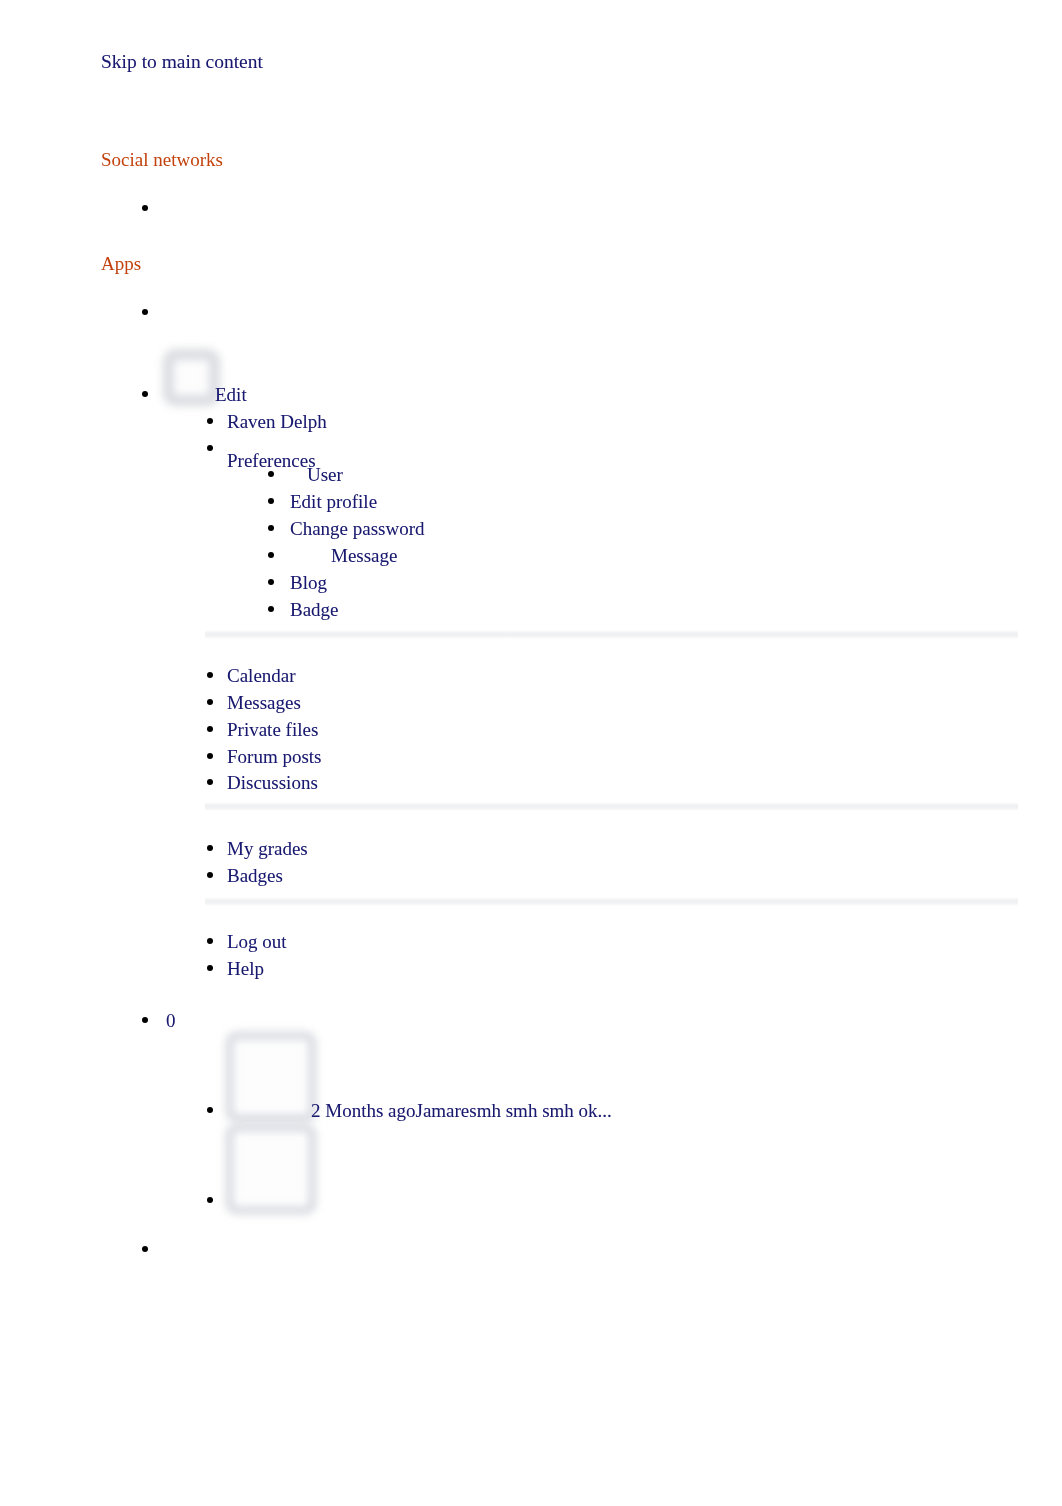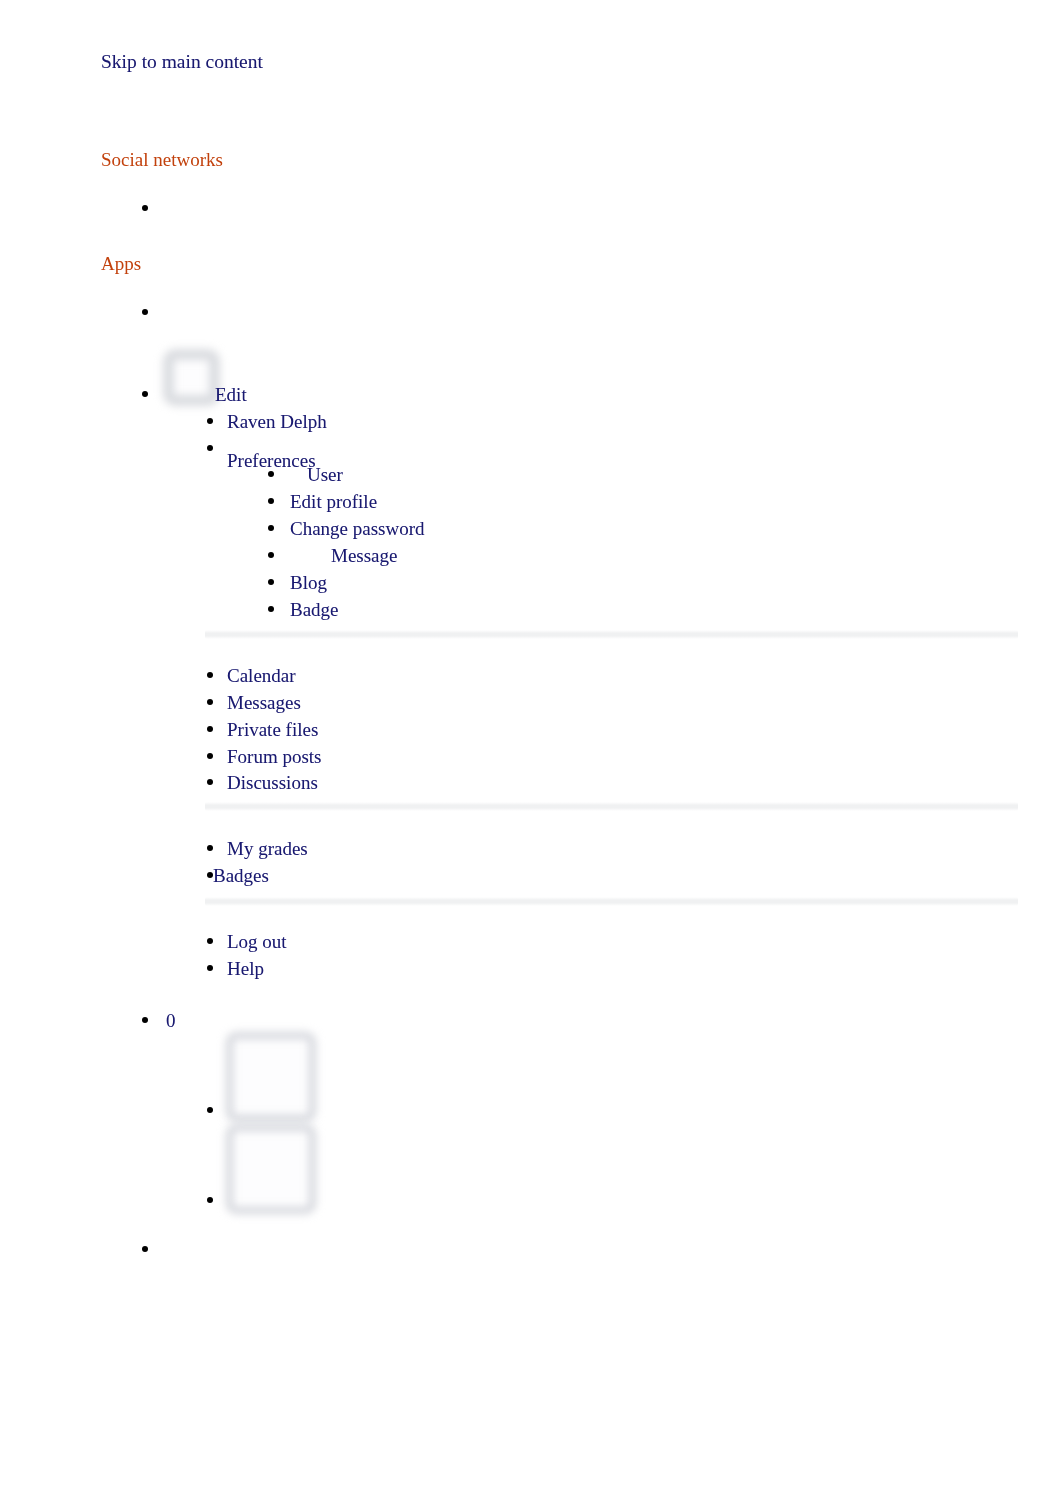--- a/index.html
+++ b/index.html
@@ -188,40 +188,41 @@
 
   <span class="bullet" style="left:207px; top:779px;"></span>
   <a class="navlink soft" style="left:227px; top:770px;">Discussions</a>
 
   <div class="divider" style="top:802px;"></div>
 
   <span class="bullet" style="left:207px; top:845px;"></span>
   <a class="navlink soft" style="left:227px; top:836px;">My grades</a>
 
   <span class="bullet" style="left:207px; top:872px;"></span>
-  <a class="navlink soft" style="left:213px; top:863px;">Badges</a>
+  <a class="navlink soft" style="left:227px; top:863px;">Badges</a>
 
   <div class="divider" style="top:897px;"></div>
 
   <span class="bullet" style="left:207px; top:938px;"></span>
   <a class="navlink soft" style="left:227px; top:929px;">Log out</a>
 
   <span class="bullet" style="left:207px; top:965px;"></span>
   <a class="navlink soft" style="left:227px; top:956px;text-align:center;">Help</a>
 
   <span class="bullet" style="left:142px; top:1017px;"></span>
   <a class="navlink soft" style="left:166px; top:1008px;">0</a>
 
   <div class="img-placeholder msg-ph-1">
     <div class="frame"></div>
   </div>
   <div class="img-placeholder msg-ph-2">
     <div class="frame"></div>
   </div>
 
   <span class="bullet" style="left:207px; top:1107px;"></span>
+  <a class="navlink soft" style="left:311px; top:1098px;">2 Months agoJamaresmh  smh smh ok...</a>
 
   <span class="bullet" style="left:207px; top:1197px;"></span>
 
   <span class="bullet" style="left:142px; top:1246px;"></span>
   <a class="navlink" style="left:166px; top:1237px;"></a>
 
 </div>
 
 </body></html>

